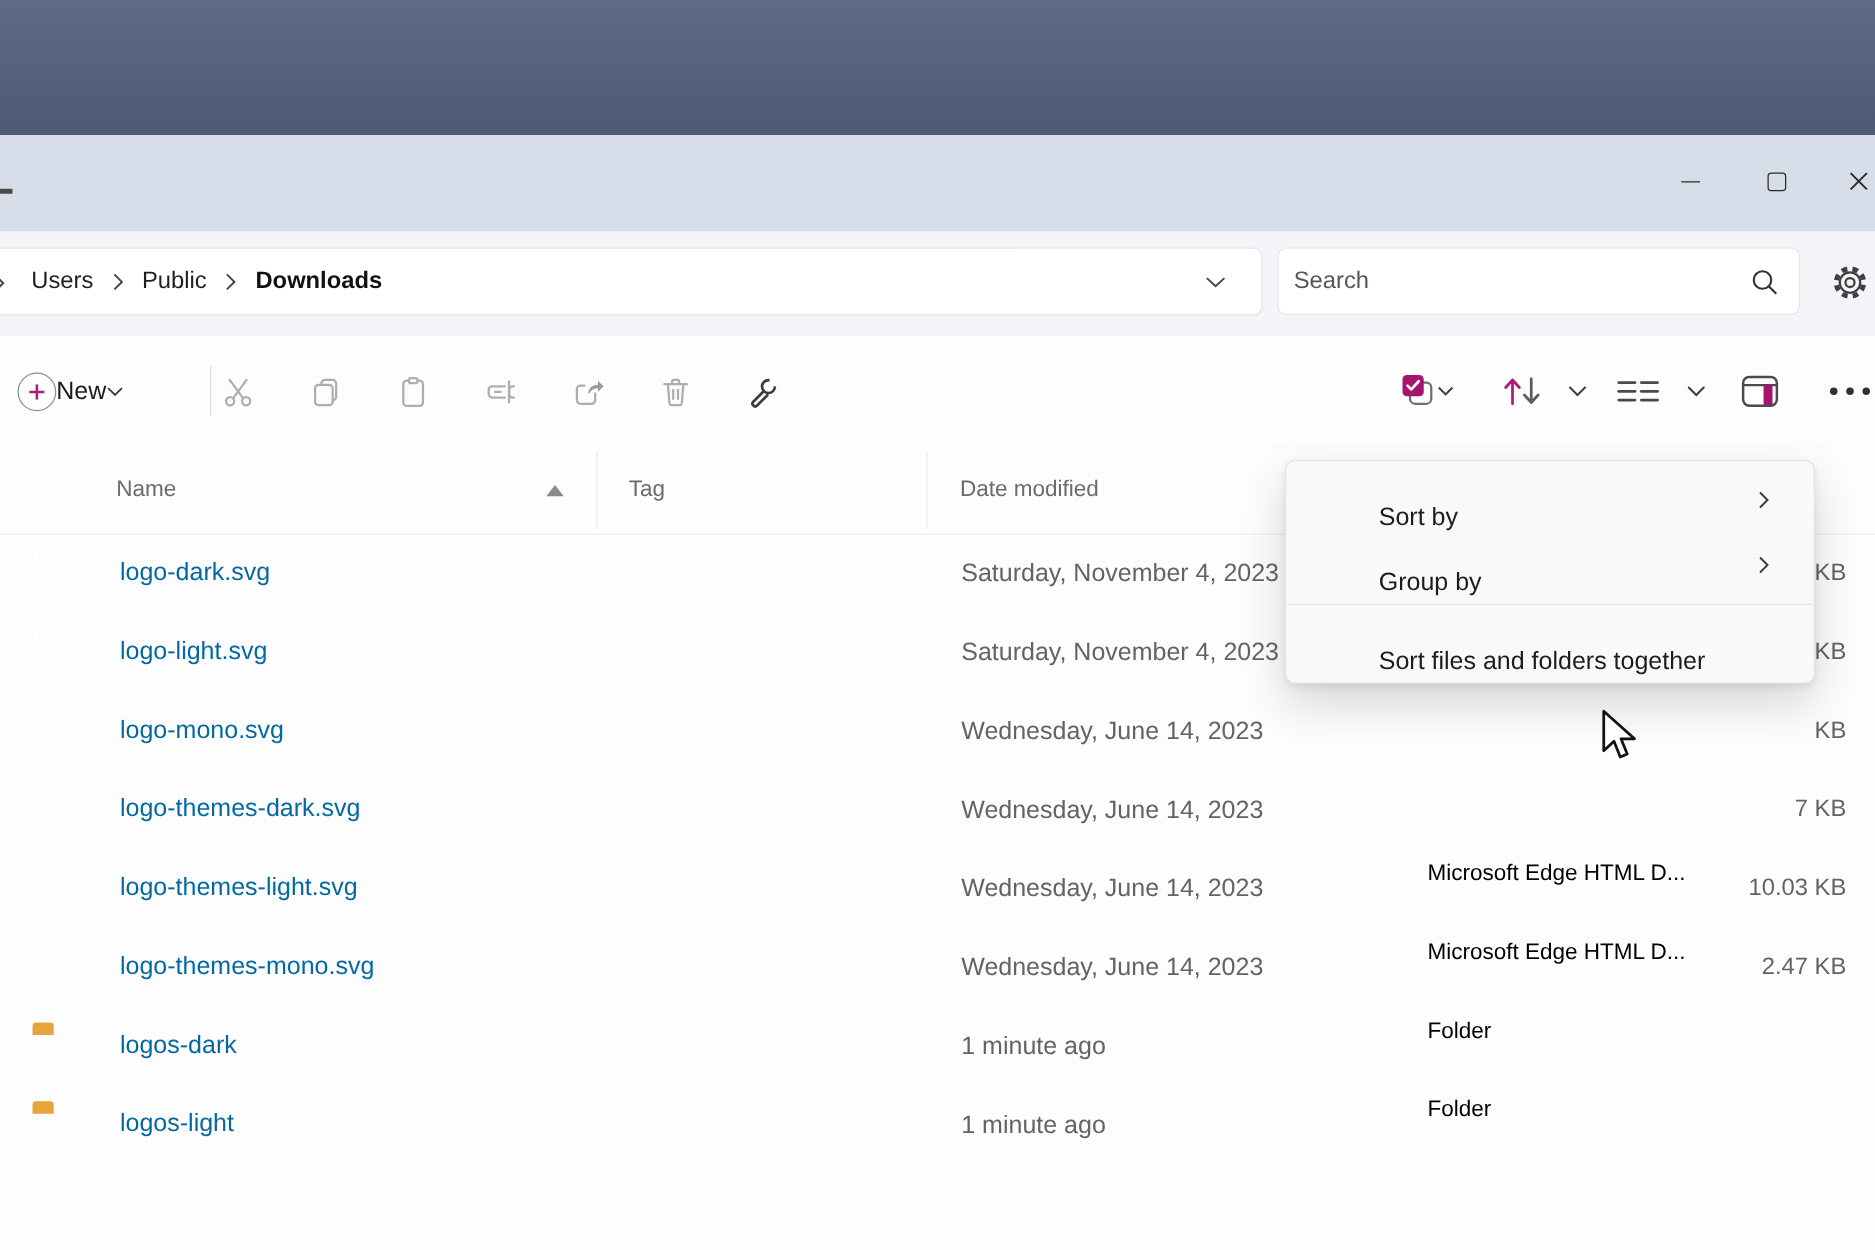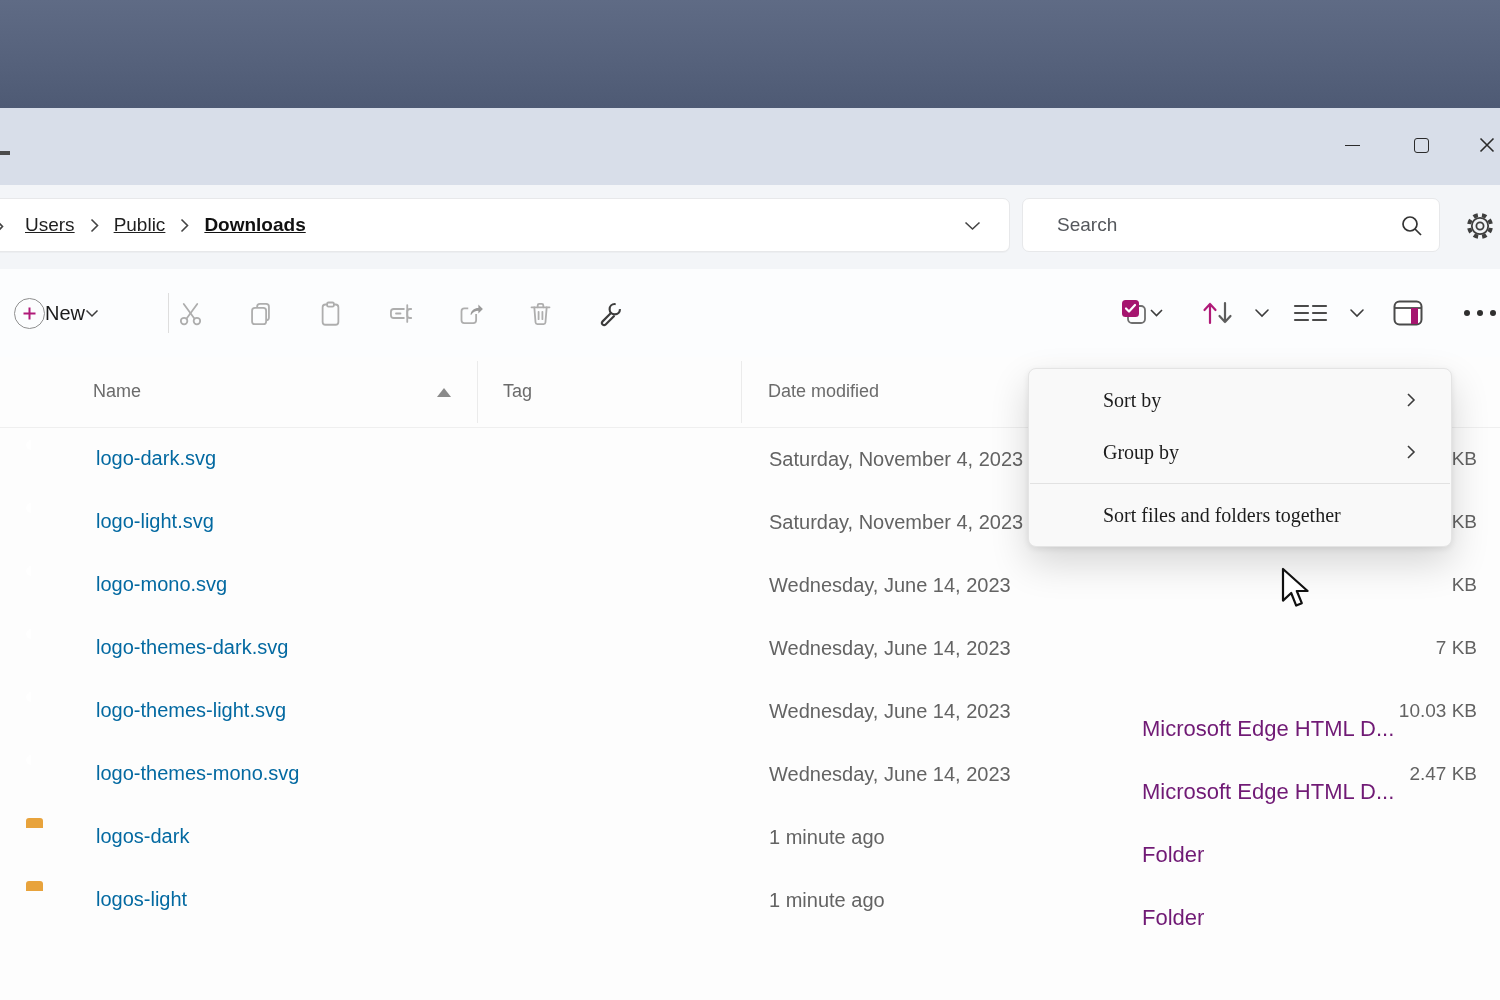--- a/index.html
+++ b/index.html
@@ -19,27 +19,27 @@
   .glyph-min{width:15px;height:0;border-top:1.6px solid #2b2b2b;}
   .glyph-max{width:13px;height:13px;border:1.6px solid #2b2b2b;border-radius:3px;}
   
   #address-row{position:absolute;left:0;top:185px;width:100%;height:84px;
     background:#f3f5f8;border-bottom:1px solid #e2e3e6;}
   .address-bar{position:absolute;left:-18px;top:13px;width:1028px;height:54px;background:#ffffff;
     border:1px solid #e7e8ea;border-radius:7px;box-shadow:0 1px 1px rgba(0,0,0,.03);
     display:flex;align-items:center;padding-left:42px;box-sizing:border-box;}
   .bc-chevron{flex:0 0 auto;margin:0 15px;display:flex;}
   .bc-first{position:absolute;left:12px;top:20px;margin:0;}
-  .bc-item{font-size:19px;color:#1f1f1f;white-space:nowrap;text-decoration:underline;}
+  .bc-item{font-size:19px;color:#1f1f1f;white-space:nowrap;}
   .bc-current{font-weight:700;color:#111;text-align:right;}
   .bc-dropdown{position:absolute;right:28px;top:22px;}
   .search-box{position:absolute;left:1022px;top:13px;width:418px;height:54px;background:#ffffff;
     border:1px solid #e7e8ea;border-radius:7px;box-sizing:border-box;display:flex;align-items:center;}
   .search-box input{border:none;outline:none;background:transparent;font-family:"Liberation Sans",sans-serif;
-    font-size:19px;color:#222;margin-left:32px;width:330px;}
+    font-size:19px;color:#222;margin-left:10px;width:330px;}
   .search-box input::placeholder{color:#54575c;opacity:1;}
   .search-mag{position:absolute;right:14px;top:14px;}
   .gear-btn{position:absolute;left:1462px;top:23px;width:36px;height:36px;display:flex;align-items:center;justify-content:center;}
   
   #toolbar{position:absolute;left:0;top:269px;width:100%;height:88px;background:#fcfdfe;border-bottom:1px solid #ececec;}
   .new-btn{position:absolute;left:6px;top:20px;height:48px;display:flex;align-items:center;padding:0 8px;border-radius:5px;}
   .plus-circle{width:31px;height:31px;border:1.6px solid #8f8f8f;border-radius:50%;box-sizing:border-box;
     display:flex;align-items:center;justify-content:center;}
   .new-label{font-size:20px;color:#1b1b1b;}
   .tb-sep{position:absolute;left:168px;top:24px;width:1px;height:40px;background:#dedede;}
@@ -48,21 +48,21 @@
   #list-area{position:absolute;left:0;top:357px;width:100%;bottom:0;background:#fdfdfd;}
   #header-row{position:absolute;left:0;top:0;width:100%;height:70px;border-bottom:1px solid #efefef;}
   .col-label{position:absolute;top:24px;font-size:18px;color:#6b6b6b;}
   .sort-tri{position:absolute;left:437px;top:31px;width:0;height:0;
     border-left:7px solid transparent;border-right:7px solid transparent;border-bottom:9px solid #8a8a8a;}
   .col-sep{position:absolute;top:4px;height:62px;width:1px;background:#ebebeb;}
   .file-row{position:absolute;left:0;width:100%;height:63px;}
   .row-icon{position:absolute;left:26px;top:12px;width:37px;height:37px;}
   .row-name{position:absolute;left:96px;top:19px;font-size:20px;color:#0369a1;white-space:nowrap;}
   .row-date{position:absolute;left:769px;top:20px;font-size:20px;color:#636363;white-space:nowrap;}
-  .row-type{position:absolute;left:1142px;top:36px;font-size:22px;color:#701a75;white-space:nowrap;}
+  .row-type{position:absolute;left:1142px;top:8px;font-size:18px;color:#000000;white-space:nowrap;}
   .row-size{position:absolute;right:23px;top:20px;font-size:19px;color:#636363;white-space:nowrap;}
   
   .edge-icon{width:37px;height:37px;border-radius:50%;position:relative;overflow:hidden;
     background:
       radial-gradient(circle at 70% 16%, #85d43d 0%, #55cf92 22%, rgba(85,207,146,0) 44%),
       radial-gradient(circle at 90% 48%, #2cc5d4 0%, rgba(44,197,212,0) 46%),
       radial-gradient(circle at 28% 84%, #0b549f 0%, #0c5cab 38%, rgba(12,92,171,0) 78%),
       radial-gradient(circle at 52% 50%, #1b96d6 0%, #106cba 68%, #0b59a5 100%);}
   .edge-icon::after{content:"";position:absolute;left:15%;top:25%;width:50%;height:50%;
     border:5px solid rgba(255,255,255,.88);border-radius:50%;
@@ -70,21 +70,21 @@
   
   .folder-icon{position:relative;width:37px;height:30px;margin-top:4px;}
   .folder-icon::before{content:"";position:absolute;left:0;top:0;width:17px;height:10px;background:#e8a33c;border-radius:3px 3px 0 0;}
   .folder-icon::after{content:"";position:absolute;left:0;top:4px;right:0;bottom:0;
     background:linear-gradient(180deg,#ffda78 0%,#fdc95f 55%,#f5b74a 100%);border-radius:3px;
     box-shadow:inset 0 1px 0 rgba(255,255,255,.55);}
   
   #context-menu{position:absolute;left:1028px;top:368px;width:424px;background:#f9f9f9;
     border:1px solid #e4e4e4;border-radius:8px;box-sizing:border-box;
     box-shadow:0 16px 38px rgba(0,0,0,.16),0 2px 6px rgba(0,0,0,.08);padding:5px 0;z-index:50;}
-  .menu-item{position:relative;height:52px;display:flex;align-items:center;margin:0 5px;border-radius:4px;font-family:Liberation Serif, serif;}
+  .menu-item{position:relative;height:52px;display:flex;align-items:flex-end;margin:0 5px;border-radius:4px;}
   .menu-item.highlighted{background:#ececec;}
   .mi-label{margin-left:69px;font-size:20px;color:#1c1c1c;white-space:nowrap;}
   .mi-check{position:absolute;left:22px;top:15px;}
   .mi-chevron{position:absolute;right:30px;top:18px;}
   .menu-sep{height:1px;background:#e2e2e2;margin:5px 1px;}
   
   #cursor{position:absolute;left:1280px;top:567px;z-index:100;}
   svg{display:block;}
 </style>
 </head>

